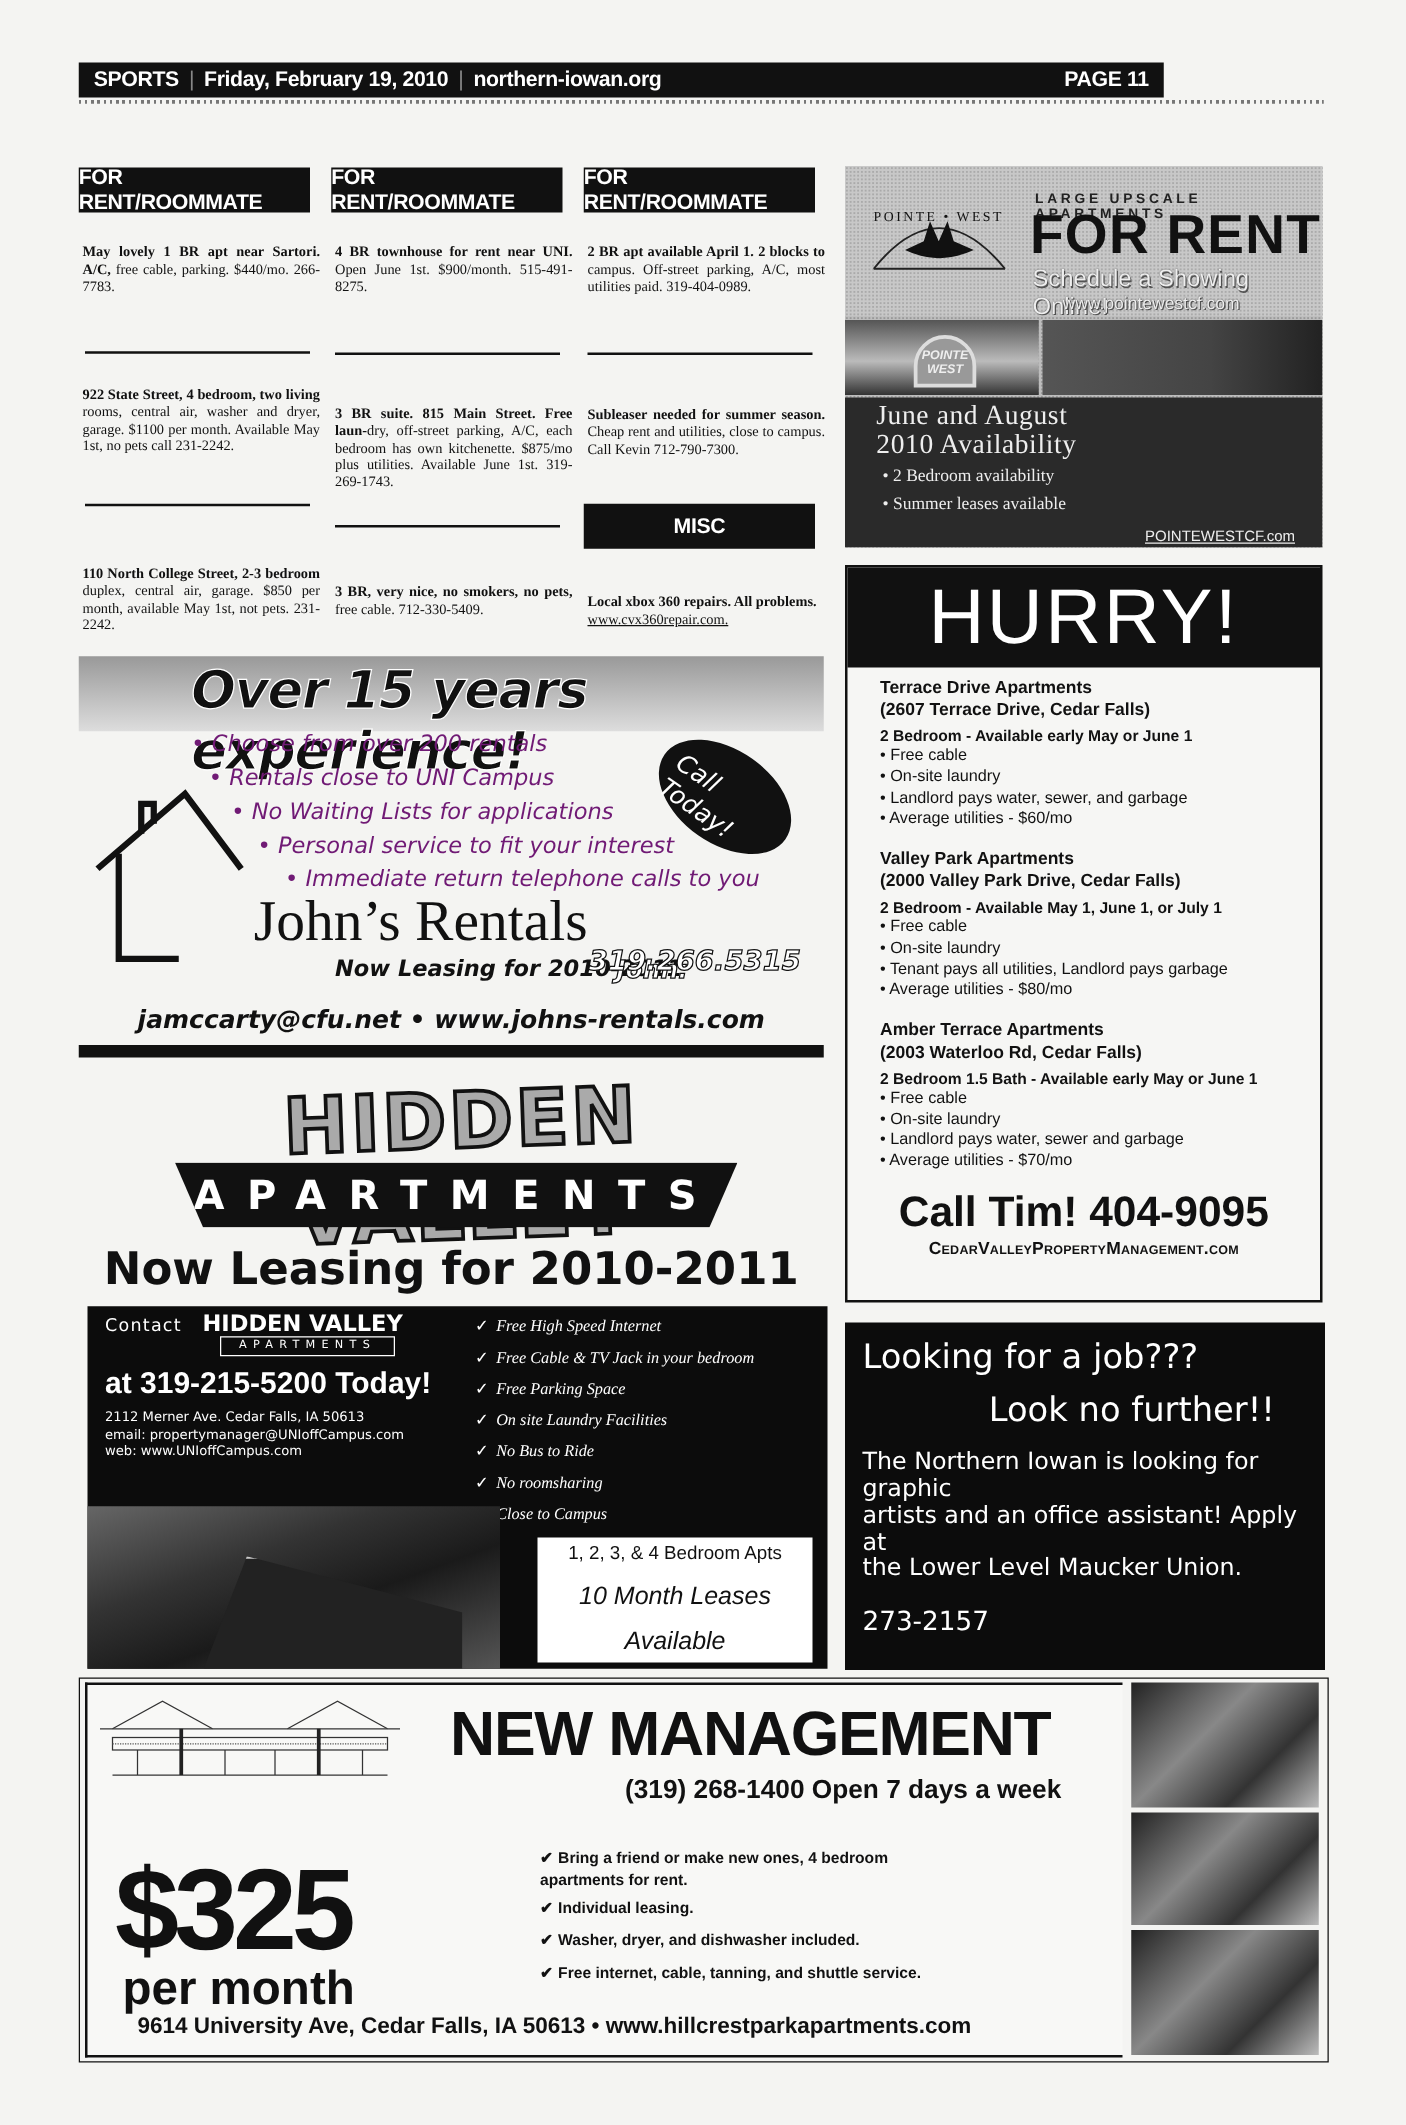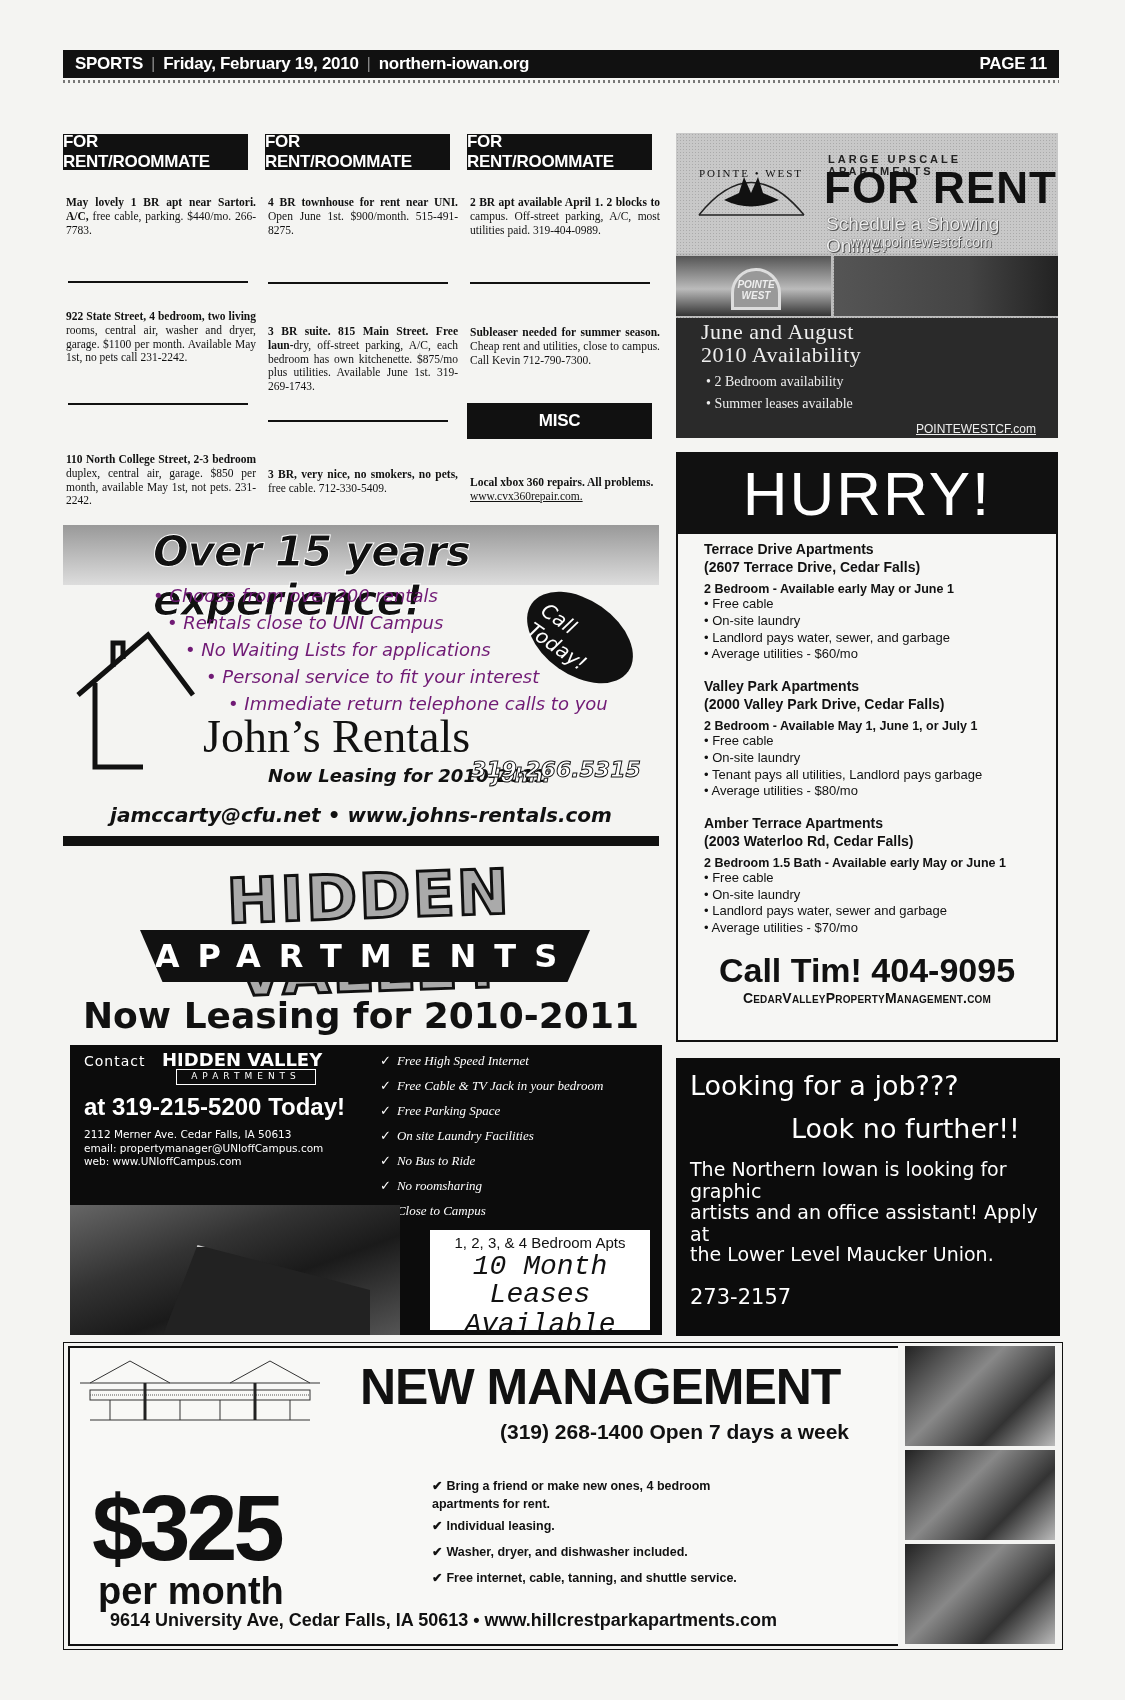--- a/index.html
+++ b/index.html
@@ -1,20 +1,20 @@
 <!DOCTYPE html>
 <html><head>
 <meta charset="utf-8">
 <style>
   * { box-sizing: border-box; margin: 0; padding: 0; }
   html, body { width: 1125px; height: 1700px; background: #f4f4f2; overflow: hidden; }
   body { position: relative; font-family: "Liberation Serif", serif; color: #111; }
 
   
-  .masthead { position: absolute; left: 63px; top: 50px; width: 996px; height: 28px; background: #111; color: #fff;
+  .masthead { position: absolute; left: 63px; top: 50px; width: 868px; height: 28px; background: #111; color: #fff;
     font-family: "Liberation Sans", sans-serif; font-weight: bold; font-size: 17px; display: flex; align-items: center; padding: 0 12px; letter-spacing: -0.3px; justify-content: flex-end; }
   .masthead .sep { color: #888; margin: 0 8px; font-weight: normal; }
   .masthead .page { margin-left: auto; }
   .rule-dots { position: absolute; left: 63px; top: 80px; width: 996px; height: 3px; background: repeating-linear-gradient(90deg,#777 0 2px,transparent 2px 5px); }
 
   
   .col { position: absolute; width: 190px; font-size: 11.5px; line-height: 1.2; text-align: justify; }
   .hdr { position: absolute; height: 36px; background: #111; color: #fff; font-family: "Liberation Sans", sans-serif; font-weight: bold;
     font-size: 17px; display: flex; align-items: center; justify-content: center; letter-spacing: -0.3px; }
   .ad-text b { font-weight: bold; }
@@ -81,21 +81,21 @@
   .hv-mini2 { position: absolute; left: 106px; top: 24px; width: 140px; height: 16px; border: 1.5px solid #fff; font-family: "DejaVu Sans", sans-serif; font-size: 9px; letter-spacing: 5px; text-align: center; line-height: 13px; }
   .hv-phone { position: absolute; left: 14px; top: 48px; font-family: "Liberation Sans", sans-serif; font-weight: bold; font-size: 24px; }
   .hv-addr { position: absolute; left: 14px; top: 83px; font-family: "DejaVu Sans", sans-serif; font-size: 10.5px; line-height: 1.3; }
   .hv-list { position: absolute; left: 310px; top: 8px; font-family: "Liberation Serif", serif; font-style: italic; font-size: 13px; }
   .hv-list div { height: 25px; }
   .hv-chk { margin-right: 6px; font-style: normal; }
   .hv-bldg { position: absolute; left: 0; top: 160px; width: 330px; height: 130px; background: linear-gradient(160deg,#666 0,#333 35%,#1a1a1a 60%,#555 100%); }
   .hv-roof { position: absolute; left: 70px; top: 200px; width: 230px; height: 90px; background: #222; clip-path: polygon(10% 100%,25% 0,100% 50%,100% 100%); border-top: 2px solid #ccc; }
   .hv-white { position: absolute; left: 360px; top: 185px; width: 220px; height: 100px; background: #fff; color: #111; text-align: center; }
   .hv-apts { font-family: "Liberation Sans", sans-serif; font-size: 15px; margin-top: 4px; }
-  .hv-lease { font-family: Liberation Mono, monospace; font-style: italic; font-size: 28px; line-height: 1.0; margin-top: 2px; }
+  .hv-lease { font-family: Liberation Sans, sans-serif; font-style: italic; font-size: 20px; line-height: 1.0; margin-top: 16px; }
 
   
   .job { position: absolute; left: 676px; top: 1058px; width: 384px; height: 278px; background: #0c0c0c; color: #fff; font-family: "DejaVu Sans", sans-serif; }
   .job div { position: absolute; }
 
   
   .hc { position: absolute; left: 68px; top: 1346px; width: 830px; height: 300px; border: 2px solid #111; border-right: none; background: #f8f8f6; }
   .hc-frame { position: absolute; left: 63px; top: 1342px; width: 1000px; height: 308px; border: 1px solid #111; }
   .hc-draw { position: absolute; left: 10px; top: 10px; width: 240px; height: 65px; }
   .hc-name { position: absolute; left: 6px; top: 78px; width: 270px; height: 36px; background: #111; color: #fff; font-family: "Liberation Sans", sans-serif; font-weight: bold;

